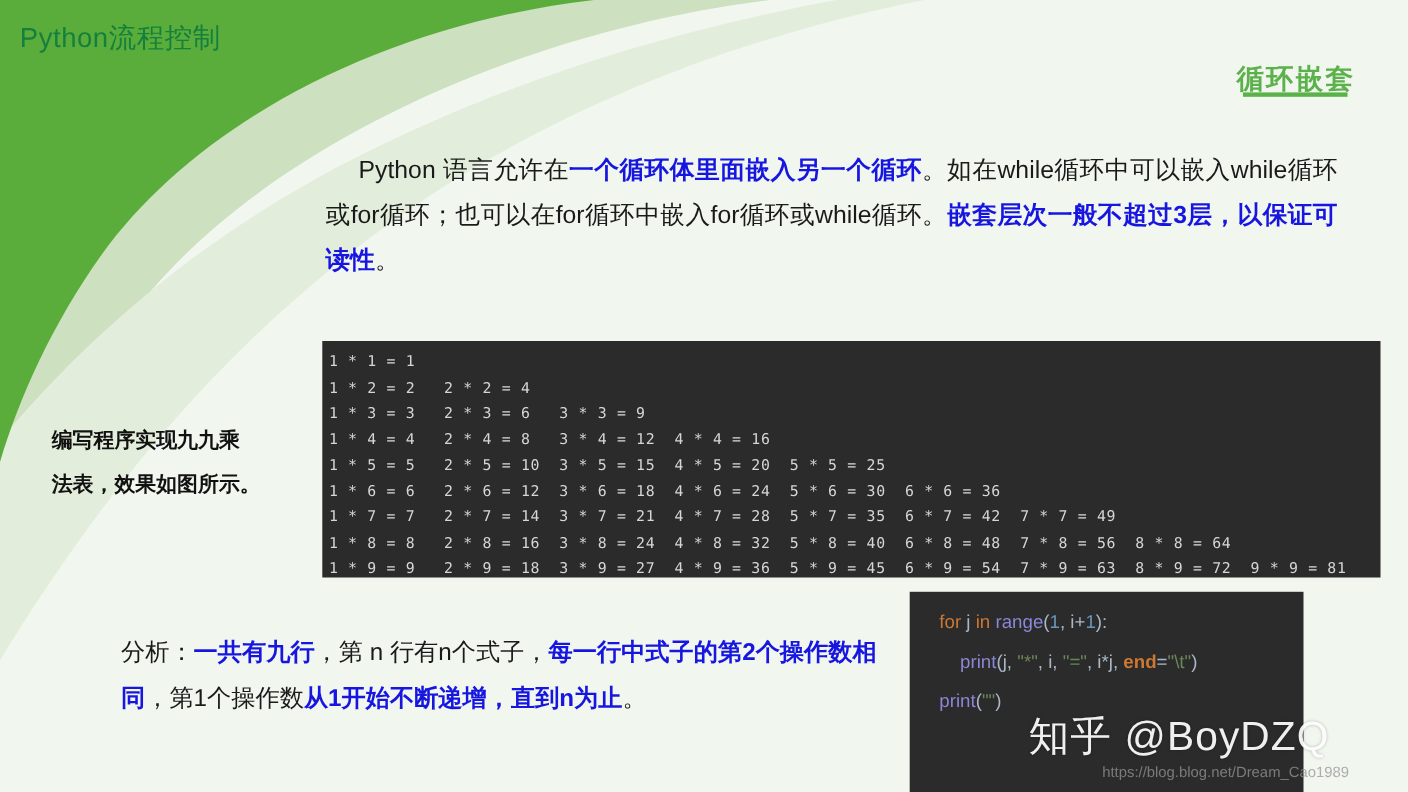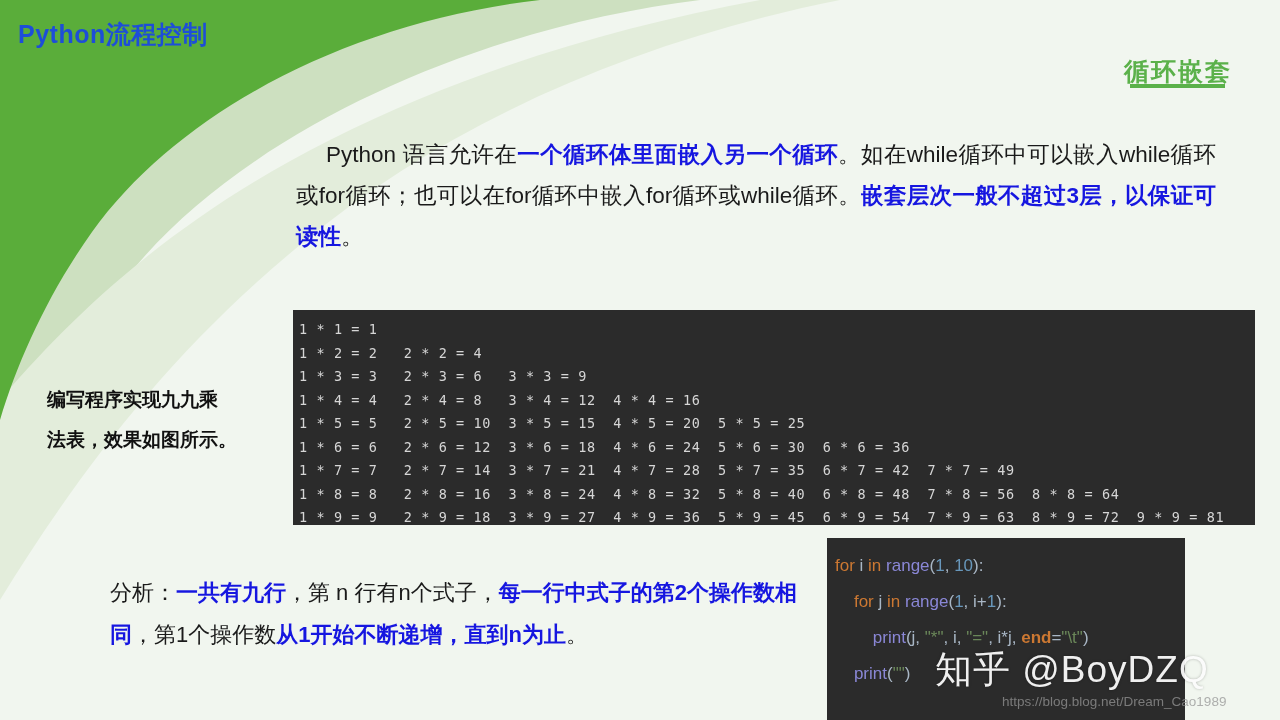--- a/index.html
+++ b/index.html
@@ -23,22 +23,22 @@
     top: 0; left: 0;
     width: 1280px; height: 720px;
     pointer-events: none;
   }
 
   
   .slide-title {
     position: absolute;
     left: 18px; top: 18px;
     font-size: 25px;
-    font-weight: bold;
-    color: #1d4ed8;
+    font-weight: normal;
+    color: #15803d;
     letter-spacing: 0.5px;
     z-index: 6;
     white-space: nowrap;
   }
   .section-title {
     position: absolute;
     right: 48px; top: 40px;
     font-size: 25px;
     font-weight: bold;
     color: #5bb14a;
@@ -75,21 +75,20 @@
   
   .left-caption {
     position: absolute;
     left: 47px; top: 381px;
     width: 236px;
     font-size: 19px;
     font-weight: bold;
     line-height: 40px;
     color: #111111;
     z-index: 5;
-    font-family: Liberation Mono, monospace;
   }
 
   
   .terminal {
     position: absolute;
     left: 293px; top: 310px;
     width: 962px; height: 215px;
     background: #2b2b2b;
     z-index: 5;
     padding: 8px 0 0 0;
@@ -200,21 +199,20 @@
       <div class="term-line">1 * 3 = 3   2 * 3 = 6   3 * 3 = 9</div>
       <div class="term-line">1 * 4 = 4   2 * 4 = 8   3 * 4 = 12  4 * 4 = 16</div>
       <div class="term-line">1 * 5 = 5   2 * 5 = 10  3 * 5 = 15  4 * 5 = 20  5 * 5 = 25</div>
       <div class="term-line">1 * 6 = 6   2 * 6 = 12  3 * 6 = 18  4 * 6 = 24  5 * 6 = 30  6 * 6 = 36</div>
       <div class="term-line">1 * 7 = 7   2 * 7 = 14  3 * 7 = 21  4 * 7 = 28  5 * 7 = 35  6 * 7 = 42  7 * 7 = 49</div>
       <div class="term-line">1 * 8 = 8   2 * 8 = 16  3 * 8 = 24  4 * 8 = 32  5 * 8 = 40  6 * 8 = 48  7 * 8 = 56  8 * 8 = 64</div>
       <div class="term-line">1 * 9 = 9   2 * 9 = 18  3 * 9 = 27  4 * 9 = 36  5 * 9 = 45  6 * 9 = 54  7 * 9 = 63  8 * 9 = 72  9 * 9 = 81</div>
     </div>
 
   <div class="codeblock" id="codeblock">
-      <div class="code-line"><span class="kw">for</span><span class="var"> </span><span class="var">i</span><span class="var"> </span><span class="kw">in</span><span class="var"> </span><span class="fn">range</span><span class="var">(</span><span class="num">1</span><span class="var">, </span><span class="num">10</span><span class="var">):</span></div>
       <div class="code-line"><span class="var">    </span><span class="kw">for</span><span class="var"> </span><span class="var">j</span><span class="var"> </span><span class="kw">in</span><span class="var"> </span><span class="fn">range</span><span class="var">(</span><span class="num">1</span><span class="var">, </span><span class="var">i+</span><span class="num">1</span><span class="var">):</span></div>
       <div class="code-line"><span class="var">        </span><span class="fn">print</span><span class="var">(j, </span><span class="str">"*"</span><span class="var">, i, </span><span class="str">"="</span><span class="var">, i*j, </span><span class="param">end</span><span class="var">=</span><span class="str">"\t"</span><span class="var">)</span></div>
       <div class="code-line"><span class="var">    </span><span class="fn">print</span><span class="var">(</span><span class="str">""</span><span class="var">)</span></div>
     </div>
 
   <div class="analysis">
     <span>分析：</span><span class="hl">一共有九行</span><span>，第 n 行有n个式子，</span><span class="hl">每一行中式子的第2个操作数相同</span><span>，第1个操作数</span><span class="hl">从1开始不断递增，直到n为止</span><span>。</span>
   </div>
 
   <div class="watermark">知乎 @BoyDZQ</div>

